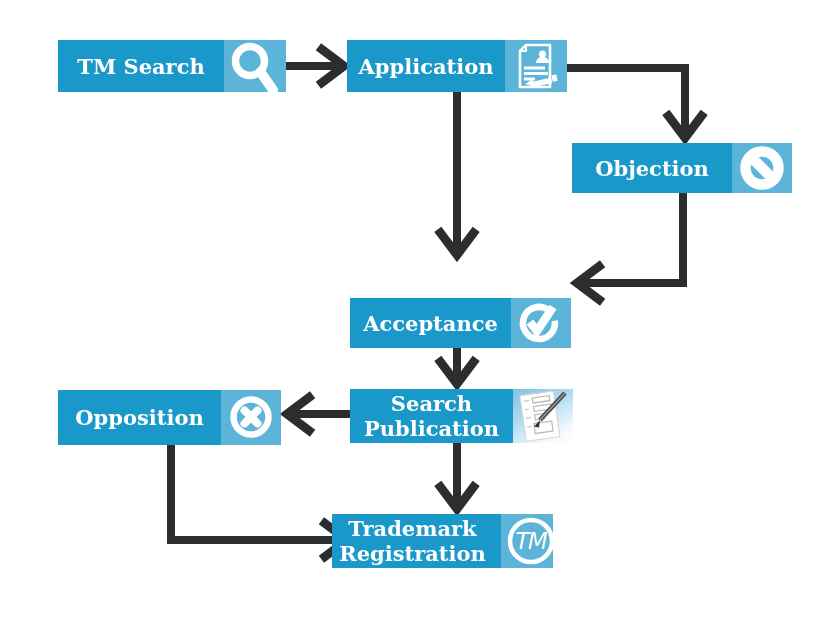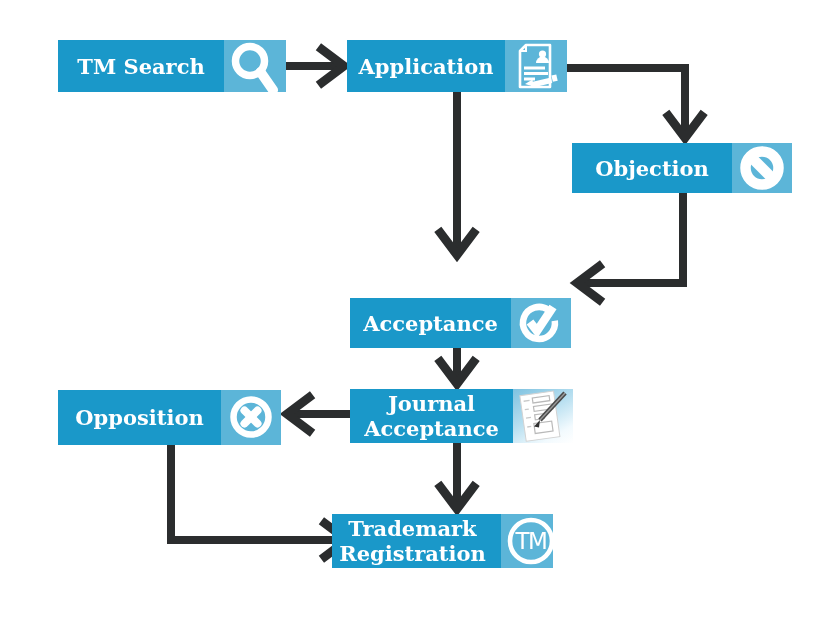--- a/index.html
+++ b/index.html
@@ -102,21 +102,21 @@
     <span class="node-label" style="right:60px;">Acceptance</span>
     <span class="icon-box" style="width:60px;">
       <svg width="60" height="50" viewBox="0 0 60 50" aria-hidden="true">
         <path d="M 43.8 22.8 A 16 16 0 1 1 37.2 11.9" fill="none" stroke="#ffffff" stroke-width="6.5"></path>
         <polyline points="19,24 26,33 42,9" fill="none" stroke="#ffffff" stroke-width="8.5"></polyline>
       </svg>
     </span>
   </div>
 
   <div class="node" style="left:350px;top:389px;width:223px;height:54px;">
-    <span class="node-label" style="right:60px;">Journal Acceptance</span>
+    <span class="node-label" style="right:60px;">Search Publication</span>
     <span class="icon-box paper-bg" style="width:60px;">
       <svg width="60" height="54" viewBox="0 0 60 54" aria-hidden="true">
         <g transform="rotate(-8 28 28)">
           <rect x="10" y="4" width="34" height="46" fill="#ffffff" stroke="#d2d2d2" stroke-width="1"></rect>
           <g stroke="#b9b9b9" fill="none" stroke-width="1.2">
             <rect x="22" y="8" width="17" height="5"></rect>
             <rect x="22" y="16.5" width="19" height="5"></rect>
             <rect x="22" y="25" width="9" height="5"></rect>
             <rect x="20" y="33.5" width="18" height="10"></rect>
           </g>
@@ -142,21 +142,21 @@
         <g stroke="#ffffff" stroke-width="8" stroke-linecap="round">
           <line x1="23.5" y1="20.5" x2="36.5" y2="33.5"></line>
           <line x1="36.5" y1="20.5" x2="23.5" y2="33.5"></line>
         </g>
       </svg>
     </span>
   </div>
 
   <div class="node" style="left:332px;top:514px;width:221px;height:54px;">
     <span class="node-label" style="right:60px;">Trademark Registration</span>
-    <span class="icon-box" style="width:52px;">
+    <span class="icon-box" style="width:52px;font-style:italic;">
       <svg width="60" height="54" viewBox="0 0 60 54" aria-hidden="true">
         <circle cx="30" cy="27" r="21" fill="none" stroke="#ffffff" stroke-width="4.6"></circle>
         <text x="30" y="35" text-anchor="middle" fill="#ffffff" font-family="DejaVu Sans, Liberation Sans, sans-serif" font-size="23" letter-spacing="-1.5">TM</text>
       </svg>
     </span>
   </div>
 
 </div>
 
 </body></html>

